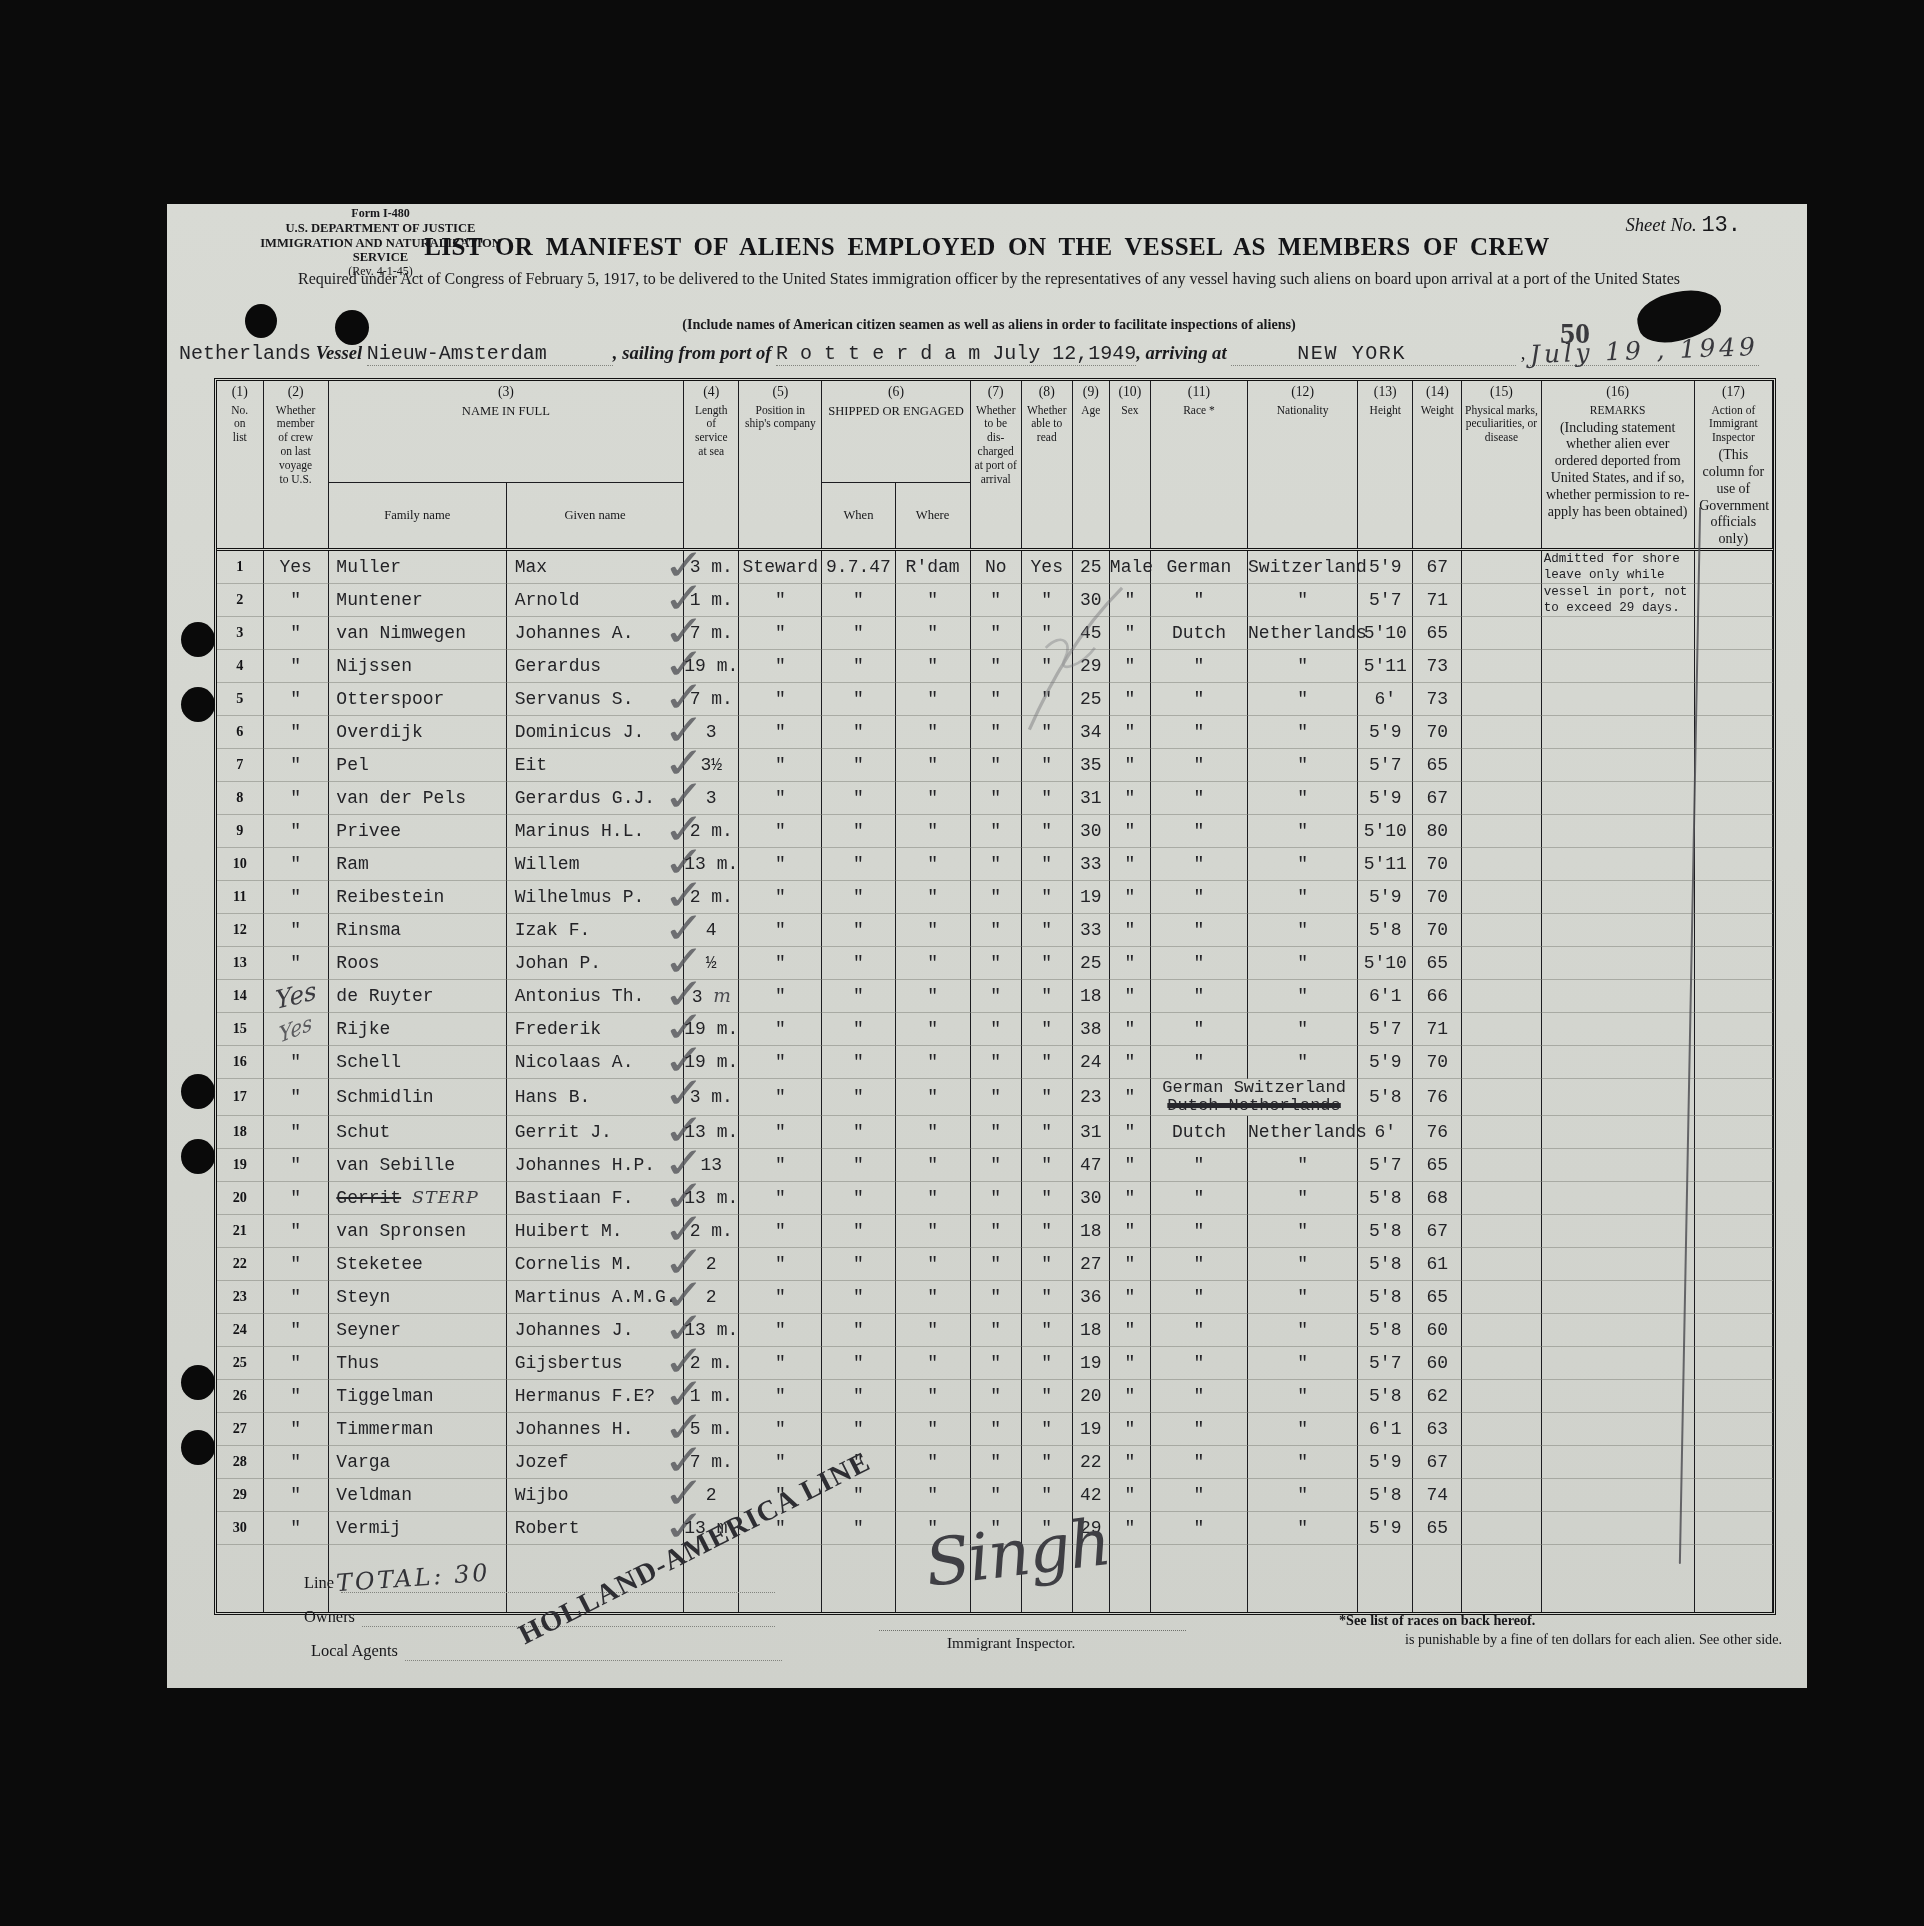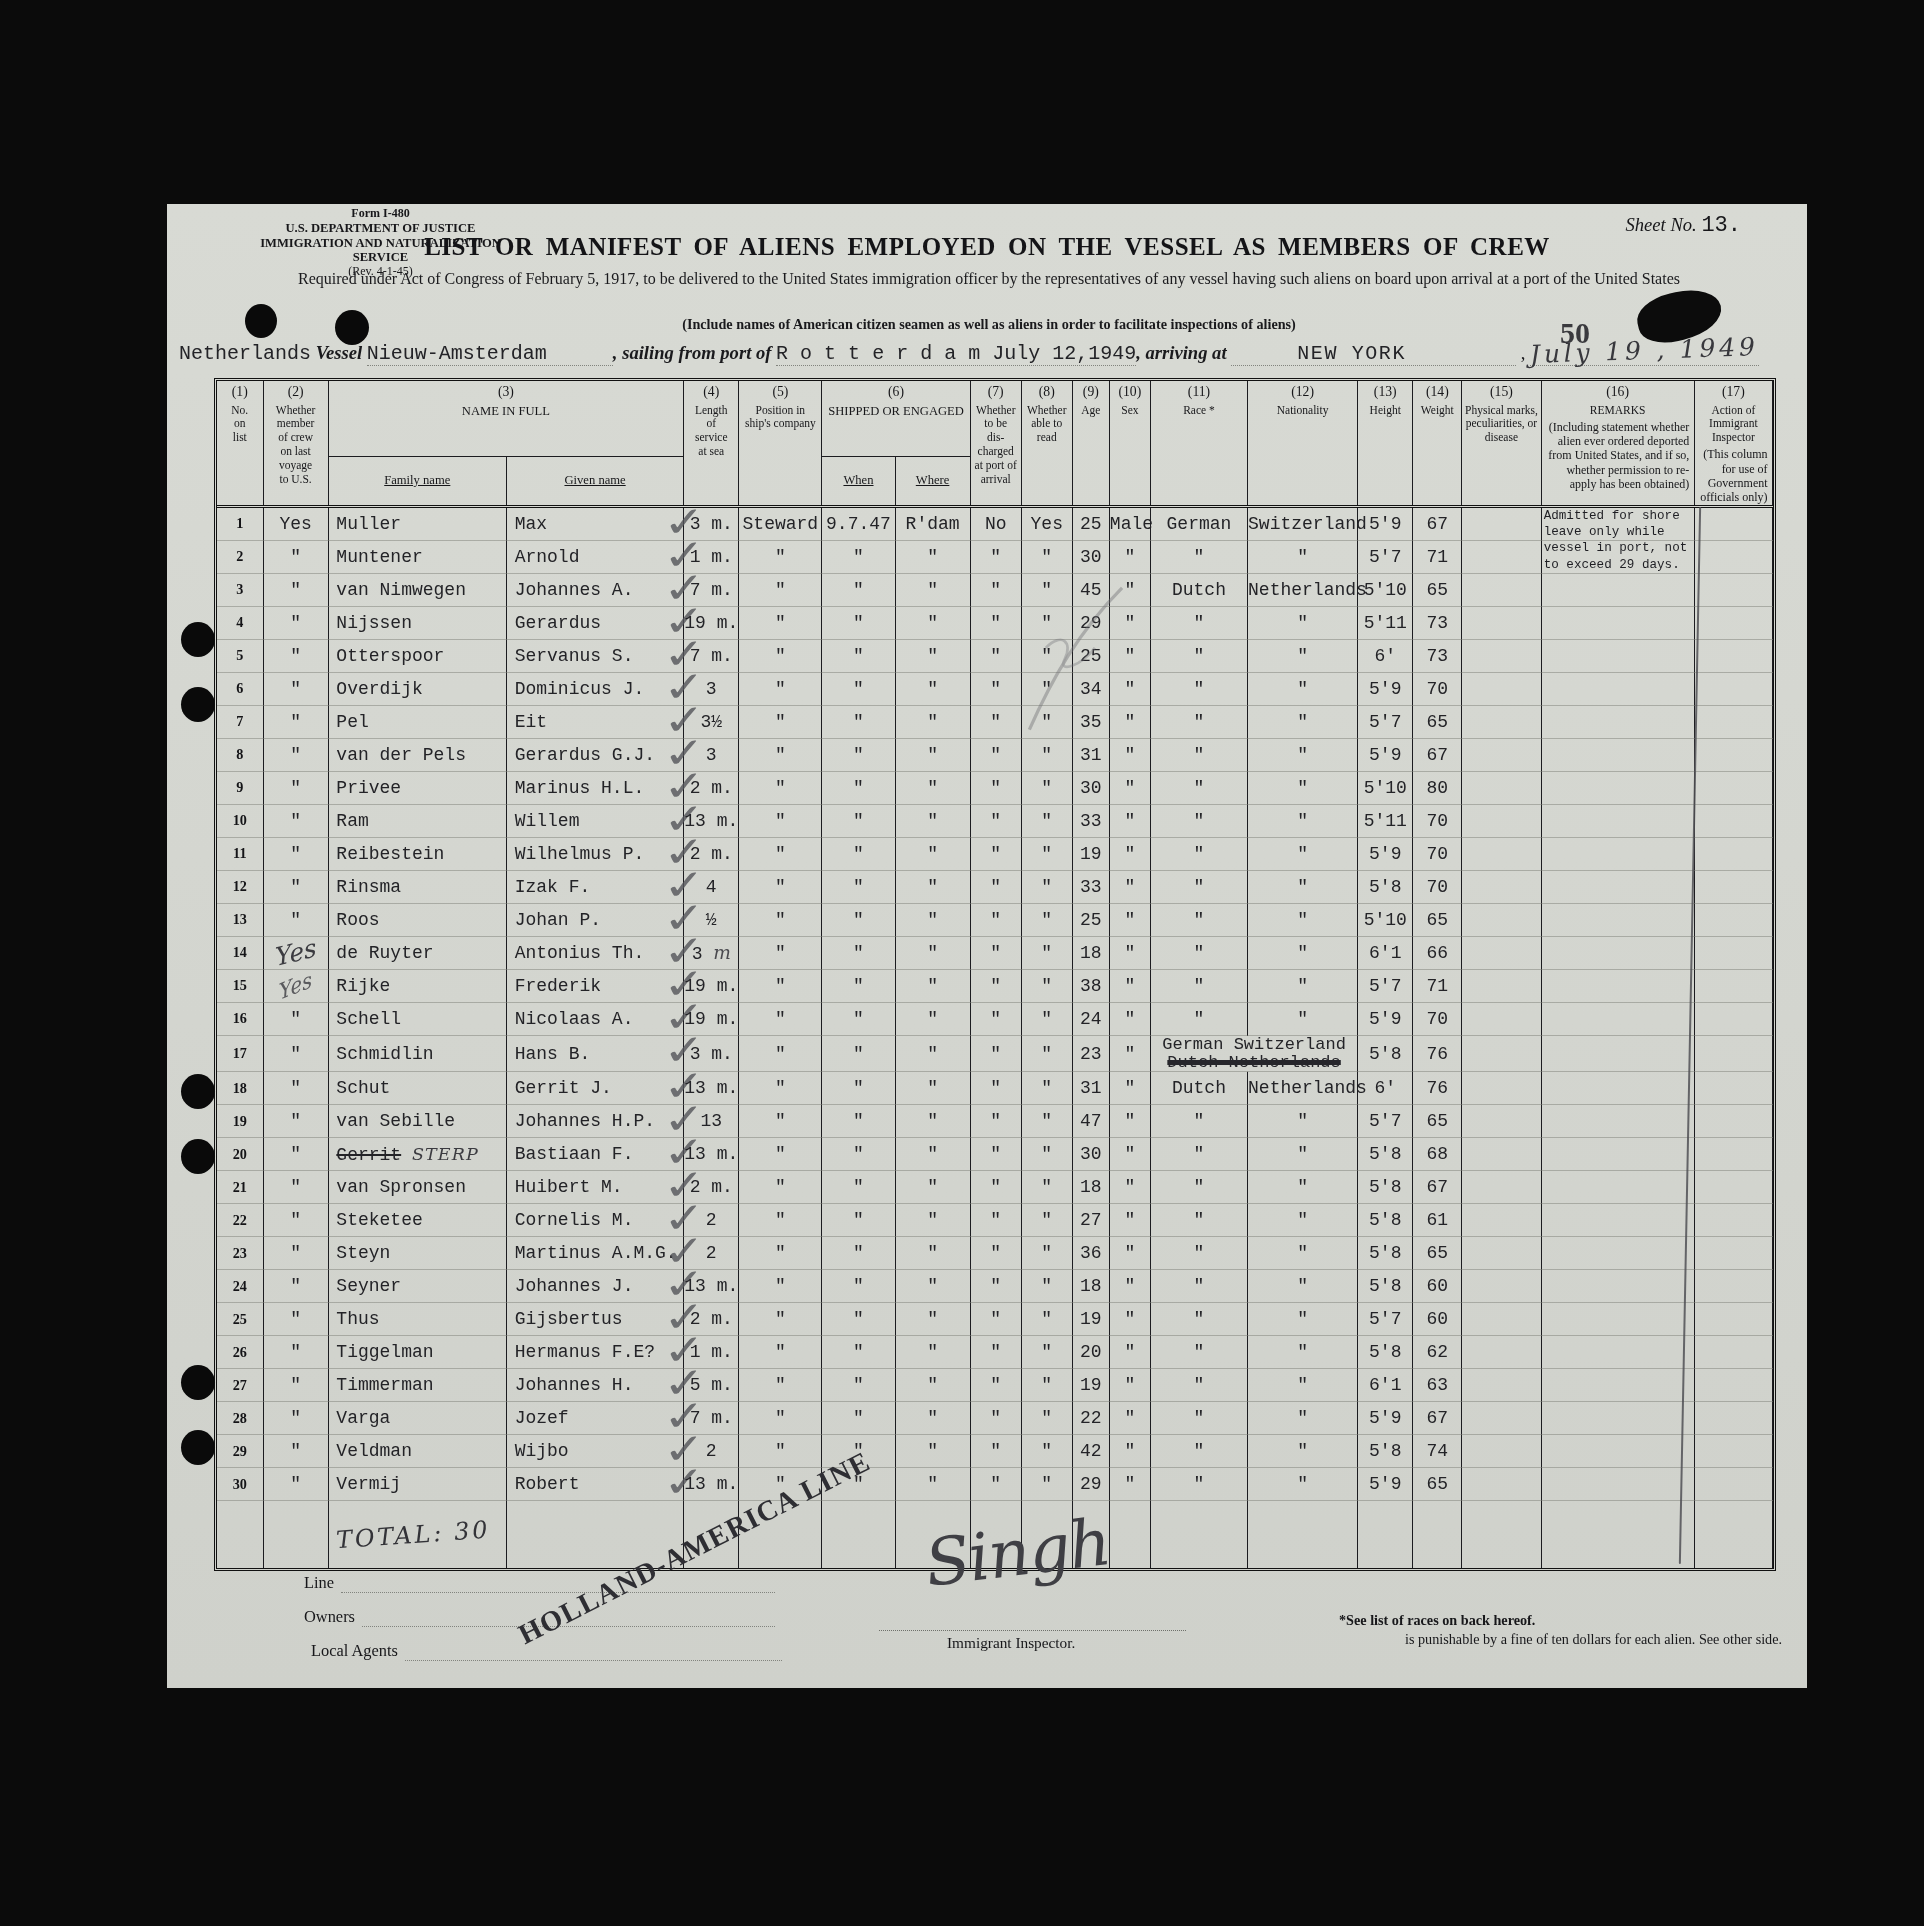--- a/index.html
+++ b/index.html
@@ -27,27 +27,27 @@
   .vesselline .typed{font-family:"Liberation Mono",monospace;font-size:20px;color:#232327;}
   .vesselline .printed{font-style:italic;font-weight:bold;}
   .dotu{border-bottom:1.1px dotted #82847e;display:inline-block;}
   .handDate{font-family:"DejaVu Serif",serif;font-style:italic;font-size:25px;color:#38383d;
             letter-spacing:3.8px;display:inline-block;transform:rotate(-2deg);}
   
   .tablewrap{position:absolute;left:47px;top:174px;width:1556px;border:3.3px double #111;}
   table{border-collapse:collapse;table-layout:fixed;width:100%;}
   th,td{border-right:1.1px solid #1c1c20;padding:0;vertical-align:middle;overflow:visible;}
   thead th{border-bottom:1.1px solid #1c1c20;color:#17171a;font-weight:normal;vertical-align:top;padding-top:3.3px;}
-  thead tr.t2 th{vertical-align:middle;padding-top:0;text-decoration:underline;}
+  thead tr.t2 th{vertical-align:middle;padding-top:0;}
   thead tr.t2 th, thead th.rsp{border-bottom:3.3px double #111;}
   .cnum{font-size:13.7px;display:block;margin-bottom:3.3px;}
   .clab{font-size:11.5px;white-space:pre-line;line-height:1.2;display:block;}
   .wrapok .clab{white-space:normal;padding:0 2.2px;}
   .cbig{font-size:12.6px;font-weight:normal;}
-  .cnote{font-size:12px;line-height:1.2;display:block;padding:2.2px 4.4px 0 4.4px;text-align:right;}
+  .cnote{font-size:14px;line-height:1.2;display:block;padding:2.2px 4.4px 0 4.4px;text-align:center;}
   .t1g{height:70px;}
   tr.t2 th{height:44px;font-size:12.6px;}
   tbody td{height:32px;border-bottom:0.5px solid rgba(125,127,120,.5);
            font-family:"Liberation Mono",monospace;font-size:18px;color:#232327;white-space:nowrap;}
   tbody td.num{font-family:"Liberation Serif",serif;font-size:14.2px;font-weight:bold;text-align:center;color:#141417;}
   td.ctr{text-align:center;}
   td.padl{padding-left:7.7px;}
   td.rel{position:relative;}
   .check{position:absolute;right:-18.6px;top:-10px;font-family:"DejaVu Sans",sans-serif;
          font-size:41px;color:#54555a;opacity:.8;transform:rotate(-4deg) scaleX(1.25);pointer-events:none;}

